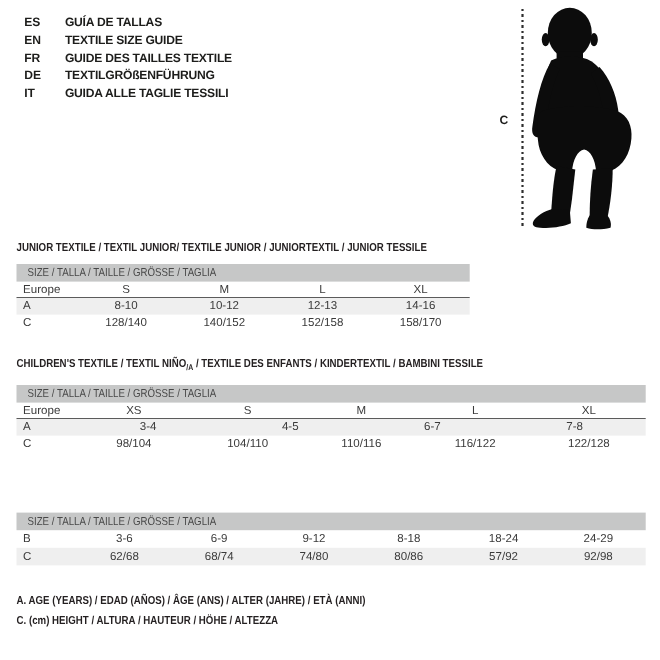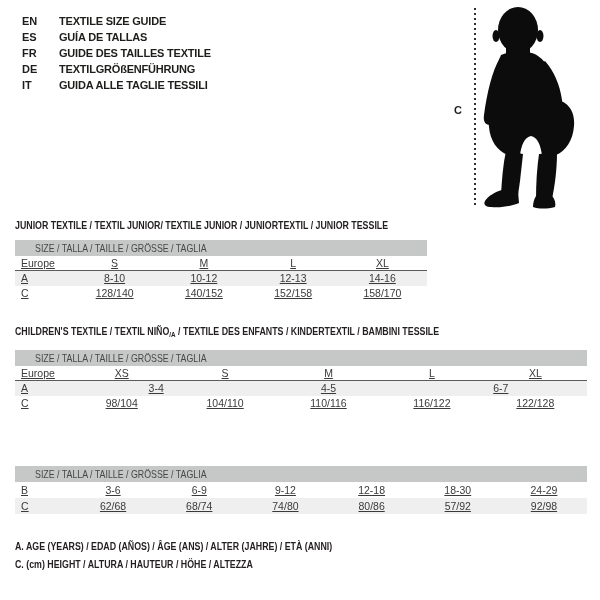--- a/index.html
+++ b/index.html
@@ -26,47 +26,47 @@
   
   .sec-title { position:absolute; left:15px; font-weight:bold; font-size:10.5px;
                color:#231f20; letter-spacing:0; line-height:16.5px; }
   .sub { font-size:7.5px; vertical-align:-2px; }
 
   
   .stable { position:absolute; font-size:10.5px; color:#3a3a3a; }
   .t1 { left:15px; top:240px; width:412px; }
   .t2 { left:15px; top:350px; width:572px; }
   .t3 { left:15px; top:466px; width:572px; }
-  .bar { height:16px; line-height:16px; background:#c6c7c7; color:#474747; padding-left:20px; overflow:hidden; }
+  .bar { height:16px; line-height:16px; background:#c6c7c7; color:#474747; padding-left:10px; overflow:hidden; }
   .bar .cond { display:inline-block; }
-  .trow { display:flex; height:15px; line-height:15px;text-decoration:underline; }
+  .trow { display:flex; height:15px; line-height:15px; }
   .t3 .trow { height:16px; line-height:16px; }
   .trow.europe { border-bottom:1px solid #5b5b5b; }
   .trow.alt { background:#efefef; }
   .lbl { width:55px; padding-left:6px; flex:0 0 auto; }
   .val { flex:1 1 0; text-align:center; }
 
   
   .notes { position:absolute; left:15px; top:537px; font-weight:bold; font-size:10.5px;
            color:#231f20; }
   .notes .note-line { height:18px; line-height:18px; }
 </style>
 </head>
 <body>
 
 <div class="page">
 
   <div class="lang">
     <div class="lang-row">
+      <span class="lcode">ES</span>
+      <span class="ltitle">GUÍA DE TALLAS</span>
+    </div>
+    <div class="lang-row">
       <span class="lcode">EN</span>
       <span class="ltitle">TEXTILE SIZE GUIDE</span>
-    </div>
-    <div class="lang-row">
-      <span class="lcode">ES</span>
-      <span class="ltitle">GUÍA DE TALLAS</span>
     </div>
     <div class="lang-row">
       <span class="lcode">FR</span>
       <span class="ltitle">GUIDE DES TAILLES TEXTILE</span>
     </div>
     <div class="lang-row">
       <span class="lcode">DE</span>
       <span class="ltitle">TEXTILGRÖßENFÜHRUNG</span>
     </div>
     <div class="lang-row">
@@ -139,42 +139,43 @@
       <span class="val">S</span>
       <span class="val">M</span>
       <span class="val">L</span>
       <span class="val">XL</span>
     </div>
     <div class="trow alt">
       <span class="lbl">A</span>
       <span class="val">3-4</span>
       <span class="val">4-5</span>
       <span class="val">6-7</span>
+      <span class="val">7-8</span>
     </div>
     <div class="trow">
       <span class="lbl">C</span>
       <span class="val">98/104</span>
       <span class="val">104/110</span>
       <span class="val">110/116</span>
       <span class="val">116/122</span>
       <span class="val">122/128</span>
     </div>
   </div>
 
   <div class="stable t3">
     <div class="bar">
       <span class="cond">SIZE / TALLA / TAILLE / GRÖSSE / TAGLIA</span>
     </div>
     <div class="trow">
       <span class="lbl">B</span>
       <span class="val">3-6</span>
       <span class="val">6-9</span>
       <span class="val">9-12</span>
-      <span class="val">12-18</span>
-      <span class="val">18-30</span>
+      <span class="val">8-18</span>
+      <span class="val">18-24</span>
       <span class="val">24-29</span>
     </div>
     <div class="trow alt">
       <span class="lbl">C</span>
       <span class="val">62/68</span>
       <span class="val">68/74</span>
       <span class="val">74/80</span>
       <span class="val">80/86</span>
       <span class="val">57/92</span>
       <span class="val">92/98</span>

